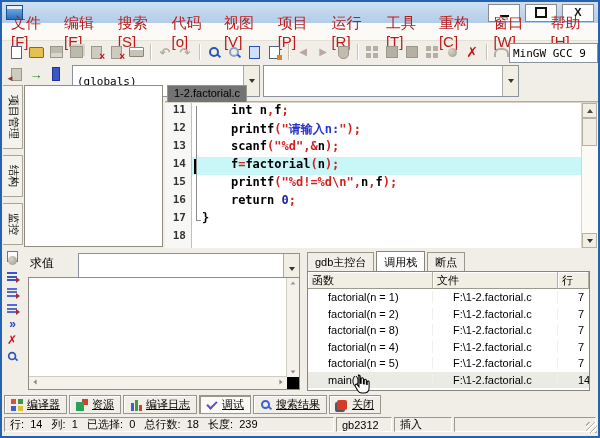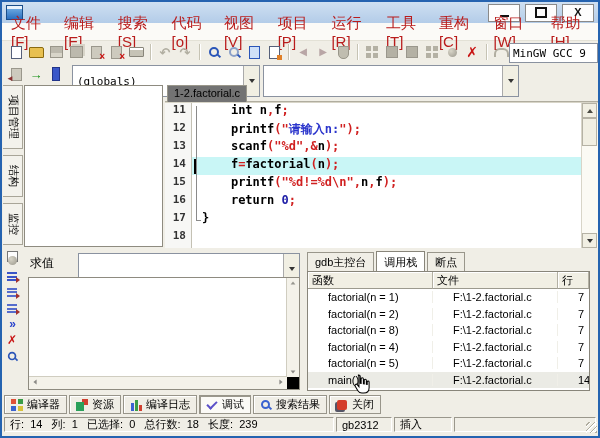--- a/index.html
+++ b/index.html
@@ -134,21 +134,21 @@
        box-shadow:inset 1px 1px 0 #fff;font-size:11px;padding:1px 4px;color:#000;}
   .csrow{display:flex;height:16.5px;align-items:center;}
   .csrow.hl{background:#ebebe5;}
   .csc{box-sizing:border-box;font-size:11px;padding:0 20px;color:#000;border-right:1px solid #f0efe8;
        white-space:nowrap;overflow:hidden;}
   .c1{width:125px;flex:0 0 125px;}
   .c2{width:125px;flex:0 0 125px;}
   .c3{flex:1;}
 
   
-  .rtabs{left:2px;top:393px;right:0;height:19px;display:flex;gap:2px;align-items:flex-start;}
+  .rtabs{left:2px;top:393px;right:0;height:19px;display:flex;gap:2px;align-items:flex-start;text-decoration:underline;}
   .rtab{display:flex;align-items:center;gap:4px;padding:0 6px;height:17px;font-size:11px;background:#f0eee6;
         border:1px solid #98958a;box-shadow:inset 1px 1px 0 #fff;color:#000;}
   .rtab.active{background:#fbfaf6;box-shadow:inset 1px 1px 0 #9a978c;}
   .ic{width:12px;height:12px;position:relative;display:inline-block;flex:0 0 auto;}
   .ic-compiler{background:
       linear-gradient(#e05038,#e05038) 0 0/5px 5px no-repeat,
       linear-gradient(#3a9c46,#3a9c46) 7px 0/5px 5px no-repeat,
       linear-gradient(#3a62d0,#3a62d0) 0 7px/5px 5px no-repeat,
       linear-gradient(#d8c23a,#d8c23a) 7px 7px/5px 5px no-repeat;}
   .ic-res{background:

